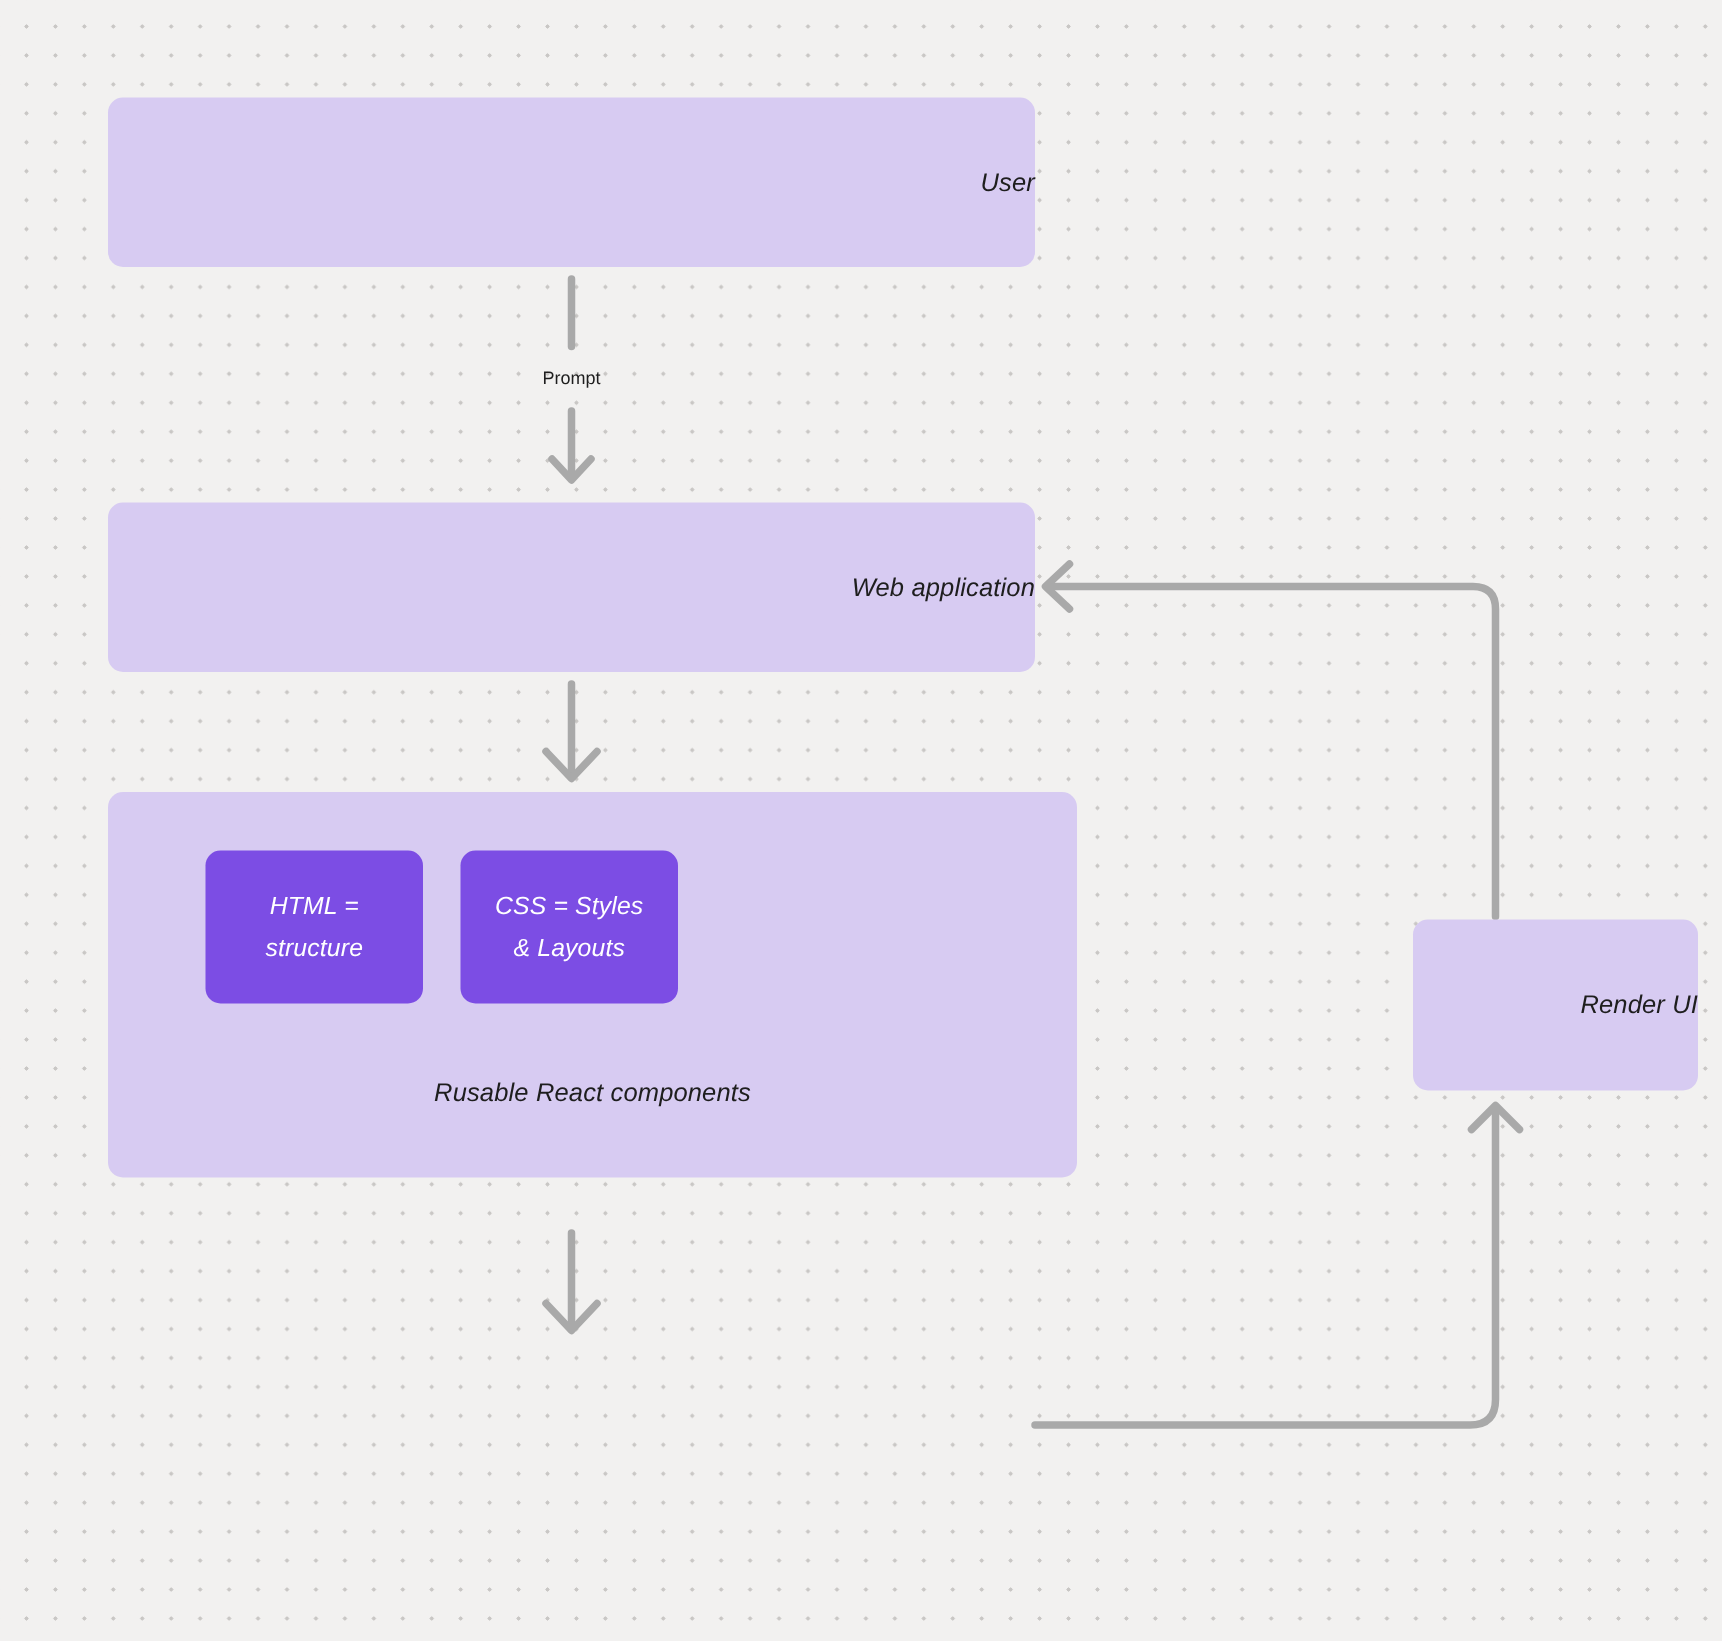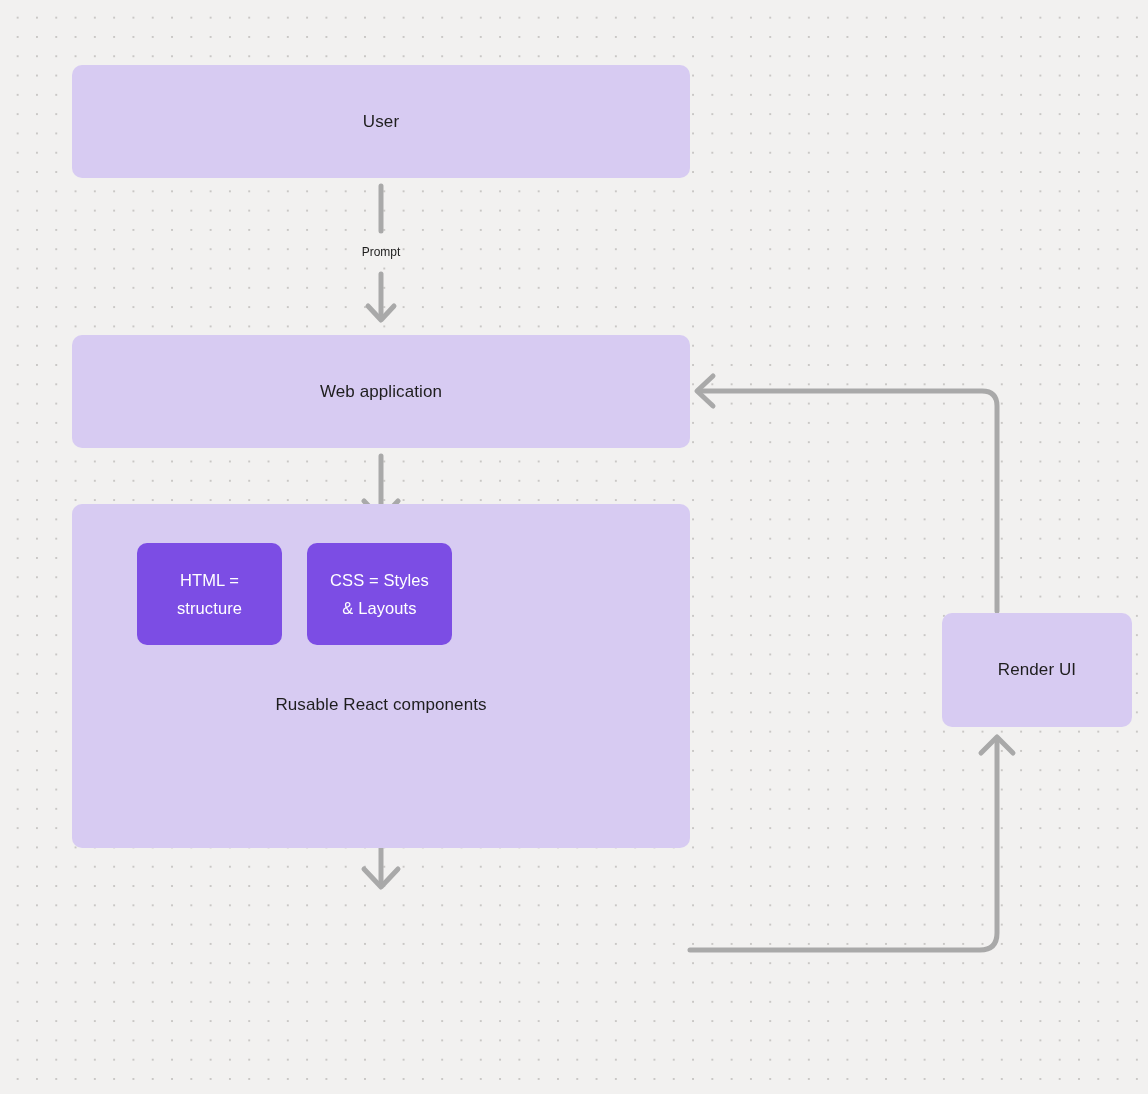--- a/index.html
+++ b/index.html
@@ -30,29 +30,30 @@
     fill: none;
     stroke-linecap: round;
     stroke-linejoin: round;
   }
   .node {
     position: absolute;
     background: #d7cbf2;
     border-radius: 10px;
     display: flex;
     align-items: center;
-    justify-content: center;
+    justify-content: flex-end;
     color: #1e1e1e;
     font-size: 17px;
     font-weight: 400;
     letter-spacing: 0.1px;
+    font-style: italic;
   }
   .node-user   { left: 72px;  top: 65px;  width: 618px; height: 113px; }
   .node-web    { left: 72px;  top: 335px; width: 618px; height: 113px; }
-  .group       { left: 72px;  top: 504px; width: 618px; height: 344px; }
+  .group       { left: 72px;  top: 528px; width: 618px; height: 257px; padding-left: 28px; }
   .node-vite   { left: 72px;  top: 893px; width: 618px; height: 115px; }
   .node-render { left: 902px; top: 613px; width: 190px; height: 114px; margin-left: 40px; }
   .chip {
     position: absolute;
     top: 39px;
     width: 145px;
     height: 102px;
     background: #7c4de4;
     border-radius: 10px;
     display: flex;

